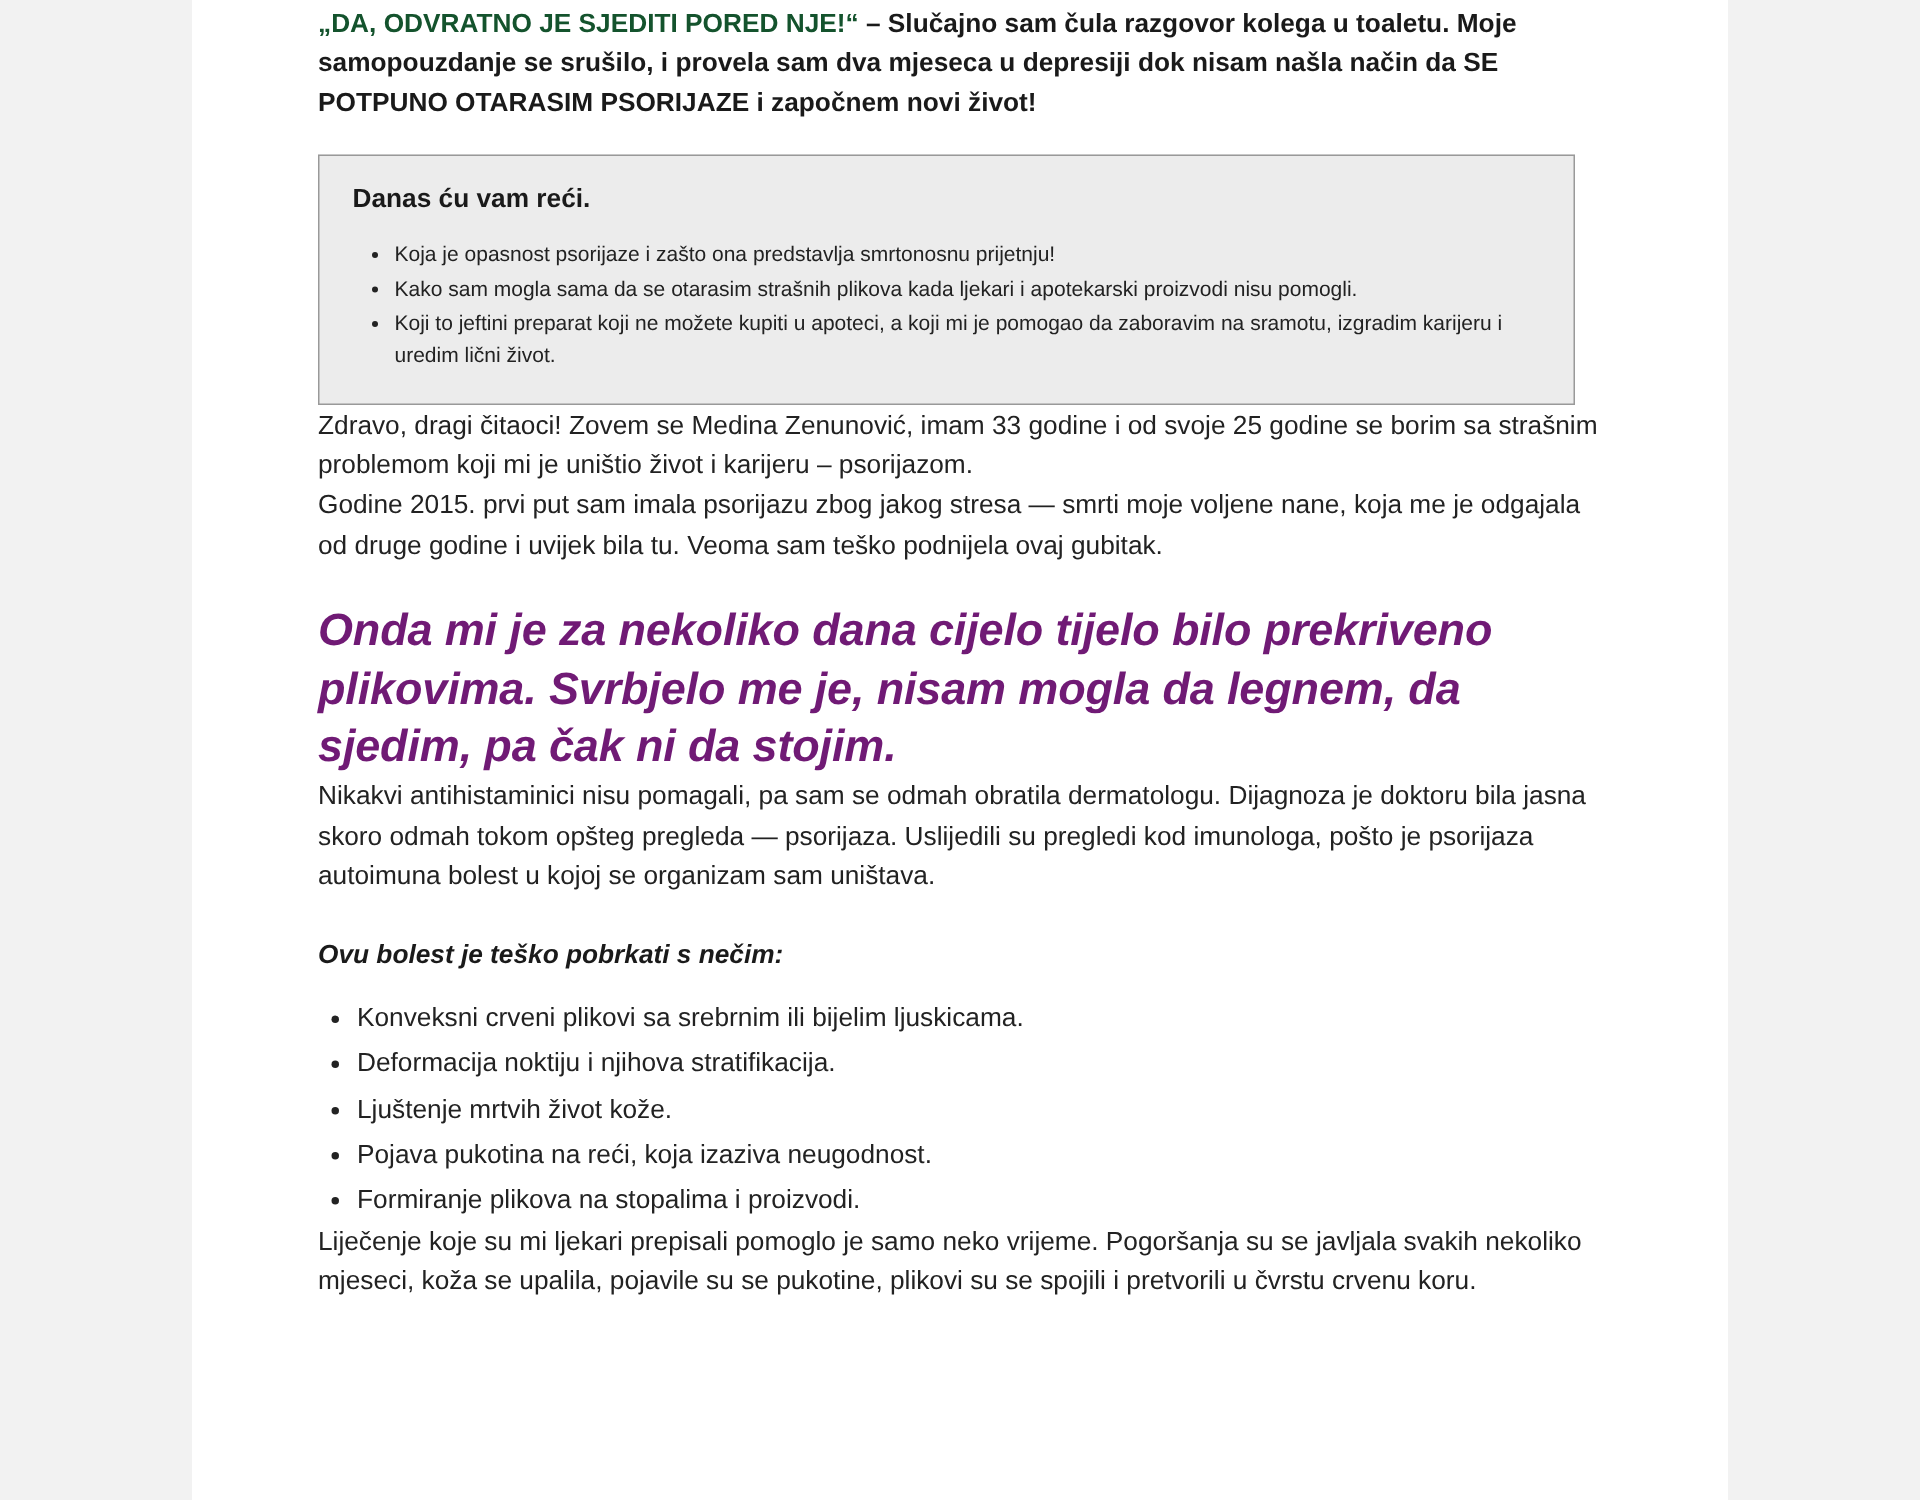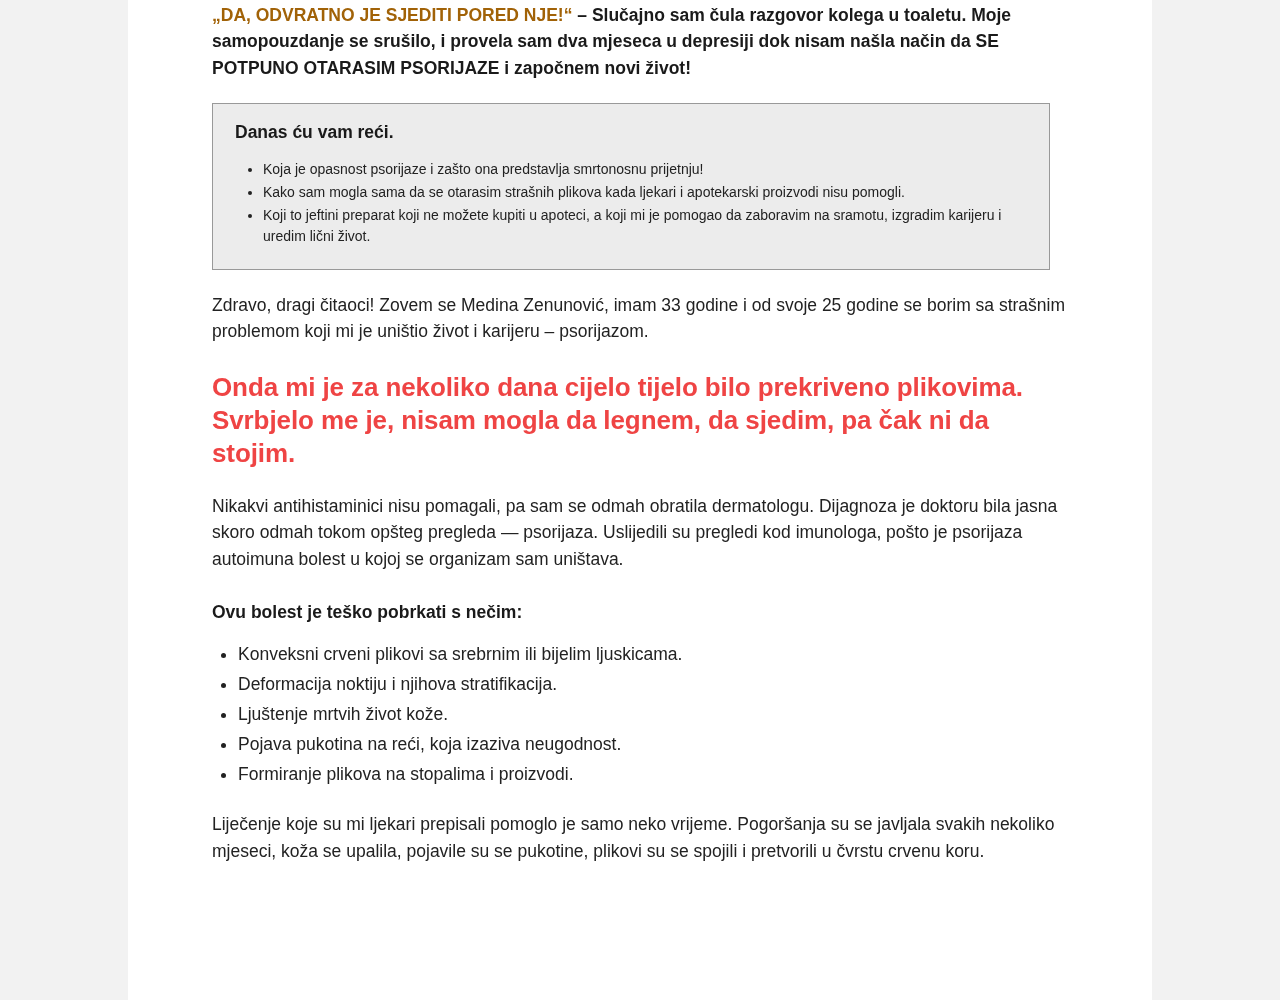--- a/index.html
+++ b/index.html
@@ -32,21 +32,21 @@
     color: #222222;
   }
   .lead {
     font-weight: bold;
     font-size: 17.5px;
     line-height: 1.5;
     color: #1a1a1a;
     padding-top: 2px;
   }
   .lead .red {
-    color: #a16207;
+    color: #14532d;
   }
   .callout {
     border: 1px solid #999999;
     background: #ececec;
     margin: 22px 18px 0 0;
     padding: 18px 22px 20px 22px;
     box-sizing: border-box;
   }
   .callout-title {
     font-weight: bold;
@@ -59,36 +59,37 @@
     padding-left: 28px;
     list-style-type: disc;
   }
   .callout ul li {
     font-size: 14px;
     line-height: 1.5;
     color: #222222;
     margin-bottom: 2px;
   }
   .para {
-    margin-top: 22px;
   }
   .red-head {
-    color: #ef4444;
+    color: #701a75;
     font-weight: bold;
-    font-size: 26px;
+    font-size: 30px;
     line-height: 1.28;
     margin-top: 26px;
     letter-spacing: -0.1px;
+    font-style: italic;
   }
   .bold-para {
     font-weight: bold;
     color: #1a1a1a;
     margin-top: 26px;
     font-size: 17.5px;
     line-height: 1.5;
+    font-style: italic;
   }
   ul.plain {
     margin: 14px 0 0 0;
     padding-left: 26px;
     list-style-type: disc;
   }
   ul.plain li {
     font-size: 17.5px;
     line-height: 1.72;
     color: #222222;
@@ -106,20 +107,21 @@
       <div class="callout-title">Danas ću vam reći.</div>
       <ul>
         <li>Koja je opasnost psorijaze i zašto ona predstavlja smrtonosnu prijetnju!</li>
         <li>Kako sam mogla sama da se otarasim strašnih plikova kada ljekari i apotekarski proizvodi nisu pomogli.</li>
         <li>Koji to jeftini preparat koji ne možete kupiti u apoteci, a koji mi je pomogao da zaboravim na sramotu, izgradim karijeru i uredim lični život.</li>
       </ul>
     </div>
 
     <p class="para">Zdravo, dragi čitaoci! Zovem se Medina Zenunović, imam 33 godine i od svoje 25 godine se borim sa strašnim problemom koji mi je uništio život i karijeru – psorijazom.</p>
 
+    <p class="para">Godine 2015. prvi put sam imala psorijazu zbog jakog stresa — smrti moje voljene nane, koja me je odgajala od druge godine i uvijek bila tu. Veoma sam teško podnijela ovaj gubitak.</p>
 
     <p class="red-head">Onda mi je za nekoliko dana cijelo tijelo bilo prekriveno plikovima. Svrbjelo me je, nisam mogla da legnem, da sjedim, pa čak ni da stojim.</p>
 
     <p class="para">Nikakvi antihistaminici nisu pomagali, pa sam se odmah obratila dermatologu. Dijagnoza je doktoru bila jasna skoro odmah tokom opšteg pregleda — psorijaza. Uslijedili su pregledi kod imunologa, pošto je psorijaza autoimuna bolest u kojoj se organizam sam uništava.</p>
 
     <p class="bold-para">Ovu bolest je teško pobrkati s nečim:</p>
 
     <ul class="plain">
       <li>Konveksni crveni plikovi sa srebrnim ili bijelim ljuskicama.</li>
       <li>Deformacija noktiju i njihova stratifikacija.</li>

